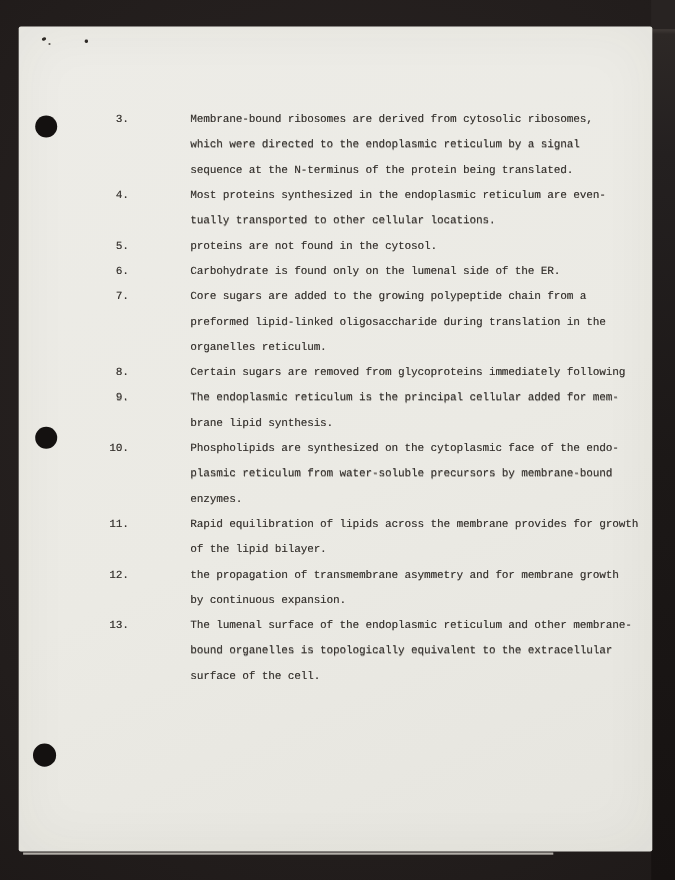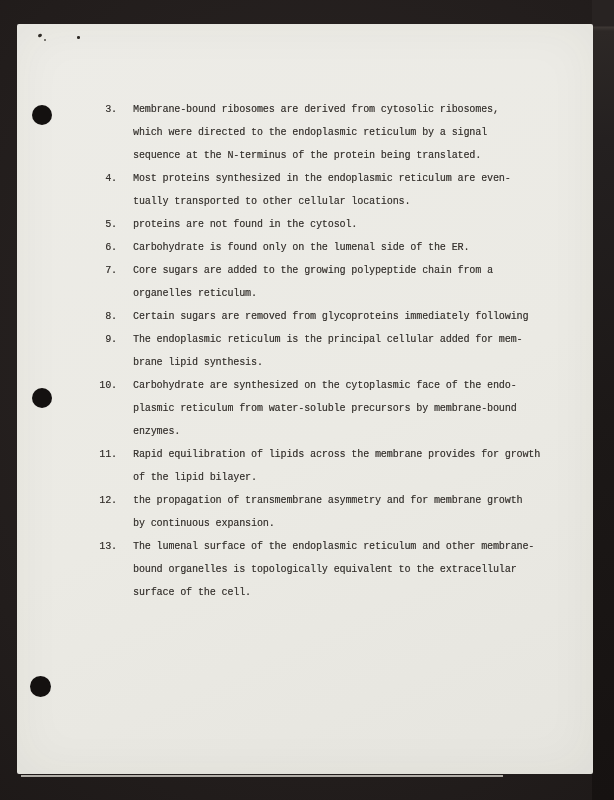--- a/index.html
+++ b/index.html
@@ -33,21 +33,21 @@
   .speck-2 { left: 27px; top: 15px; width: 2px;   height: 2px;   opacity: .8; }
   .speck-3 { left: 60px; top: 12px; width: 2.5px; height: 2.5px; }
   .notes {
     position: absolute; left: 0; top: 74px; width: 100%;
     color: var(--ink, #36322e);
     font-size: 10px; letter-spacing: -0.1px;
     text-shadow: 0.2px 0.2px 0 rgba(54,50,46,0.5);
   }
   .item { display: grid; grid-template-columns: 100px 1fr; column-gap: 16px; }
   .num  { text-align: right; line-height: 23px; }
-  .line { line-height: 23px; white-space: pre; }
+  .line { line-height: 23px; white-space: pre; margin-left: 40px; }
 </style>
 </head>
 <body style="--paper: #EDECE7; --ink: #36322e; --hole: #141110; background: radial-gradient(130% 110% at 52% 42%, rgb(43, 37, 36) 0%, rgb(34, 29, 28) 50%, rgb(22, 18, 17) 100%);">
 
 <div class="right-strip"></div>
 
 <div class="paper">
   <span class="hole hole-top"></span>
   <span class="hole hole-middle"></span>
   <span class="hole hole-bottom"></span>
@@ -81,40 +81,41 @@
       <div class="item">
         <div class="num">6.</div>
         <div>
           <div class="line">Carbohydrate is found only on the lumenal side of the ER.</div>
         </div>
       </div>
       <div class="item">
         <div class="num">7.</div>
         <div>
           <div class="line">Core sugars are added to the growing polypeptide chain from a</div>
+          <div class="line">preformed lipid-linked oligosaccharide during translation in the</div>
           <div class="line">organelles reticulum.</div>
         </div>
       </div>
       <div class="item">
         <div class="num">8.</div>
         <div>
           <div class="line">Certain sugars are removed from glycoproteins immediately following</div>
         </div>
       </div>
       <div class="item">
         <div class="num">9.</div>
         <div>
           <div class="line">The endoplasmic reticulum is the principal cellular added for mem-</div>
           <div class="line">brane lipid synthesis.</div>
         </div>
       </div>
       <div class="item">
         <div class="num">10.</div>
         <div>
-          <div class="line">Carbohydrate are synthesized on the cytoplasmic face of the endo-</div>
+          <div class="line">Phospholipids are synthesized on the cytoplasmic face of the endo-</div>
           <div class="line">plasmic reticulum from water-soluble precursors by membrane-bound</div>
           <div class="line">enzymes.</div>
         </div>
       </div>
       <div class="item">
         <div class="num">11.</div>
         <div>
           <div class="line">Rapid equilibration of lipids across the membrane provides for growth</div>
           <div class="line">of the lipid bilayer.</div>
         </div>

